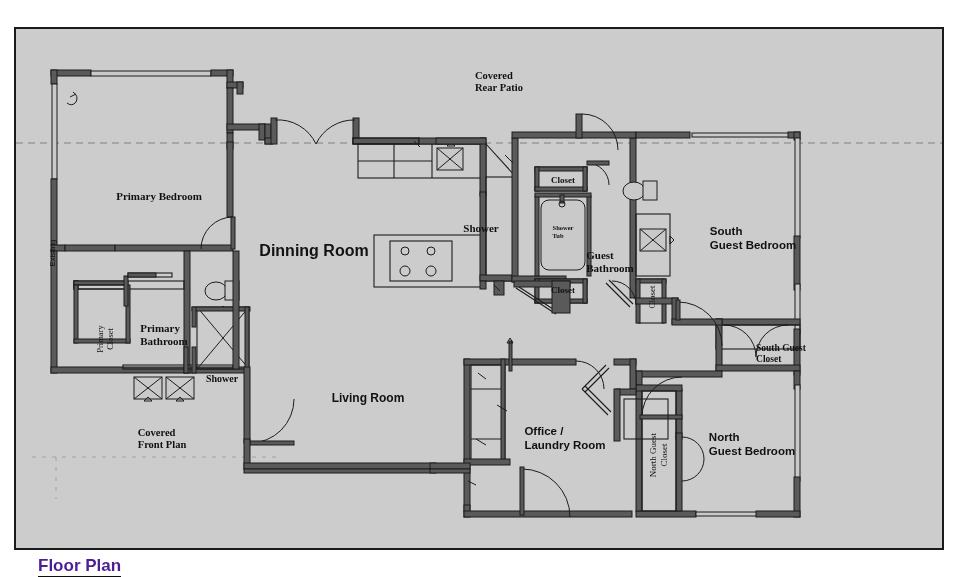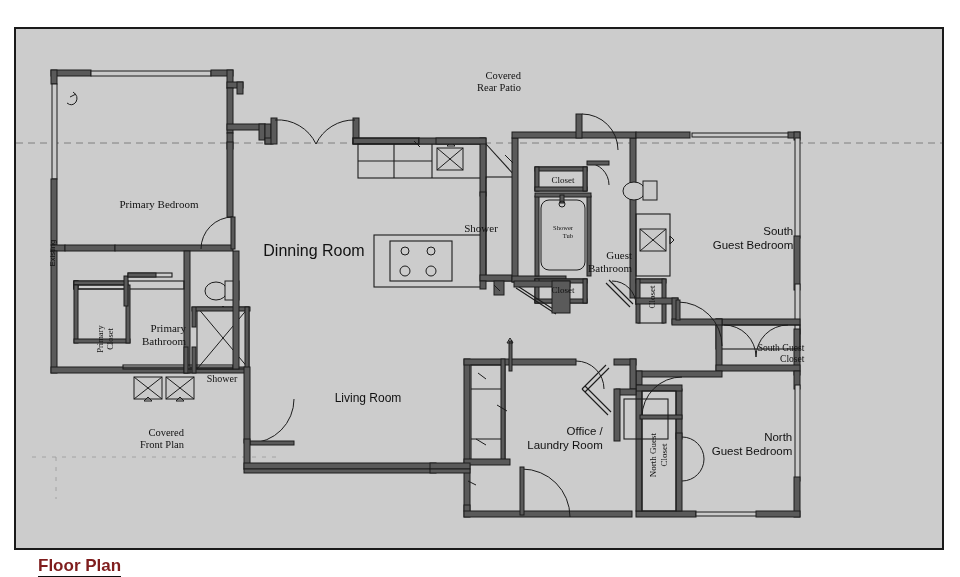--- a/index.html
+++ b/index.html
@@ -5,25 +5,25 @@
 <style>
   html,body{margin:0;padding:0;background:#ffffff;}
   body{width:960px;height:577px;overflow:hidden;
        font-family:"Liberation Sans", sans-serif;}
   #sheet{position:absolute;left:14px;top:27px;width:930px;height:523px;
          background:#cccccc;border:2px solid #1a1a1a;box-sizing:border-box;}
   #stage{position:absolute;left:0;top:0;width:926px;height:519px;}
   .lbl{position:absolute;color:#111;white-space:nowrap;line-height:1.18;}
   .serif{font-family:"Liberation Serif", serif;}
   .sans{font-family:"Liberation Sans", sans-serif;}
-  .ctr{transform:translateX(-50%);text-align:right;}
+  .ctr{transform:translateX(-50%);text-align:left;font-weight:bold;}
   .rot{transform-origin:center center;}
   svg{position:absolute;left:0;top:0;overflow:visible;}
   #title{position:absolute;left:22px;top:528px;font-family:"Liberation Sans",sans-serif;
-         font-size:17px;font-weight:bold;color:#7f1d1d;
+         font-size:17px;font-weight:bold;color:#4c1d95;
          border-bottom:2px solid #0d0d0d;padding-bottom:1px;line-height:1.05;}
 </style>
 </head>
 <body>
 
 <div id="sheet">
   <div id="stage">
 
     <svg width="926" height="519" viewBox="0 0 926 519">
       <defs>
@@ -359,21 +359,21 @@
         <path class="fx" d="M 491 382 l -10 -6"></path>
       </g>
 
     </svg>
 
     <div class="lbl serif ctr" style="left:483px;top:41px;font-size:10.5px;">
       <div>Covered</div>
       <div>Rear Patio</div>
     </div>
 
-    <div class="lbl serif ctr" style="left:143px;top:169px;font-size:11px;">
+    <div class="lbl serif ctr" style="left:143px;top:161px;font-size:11px;">
       <div>Primary Bedroom</div>
     </div>
 
     <div class="lbl sans ctr" style="left:298px;top:213px;font-size:16px;">
       <div>Dinning Room</div>
     </div>
 
     <div class="lbl serif ctr" style="left:465px;top:193px;font-size:11px;">
       <div>Shower</div>
     </div>

